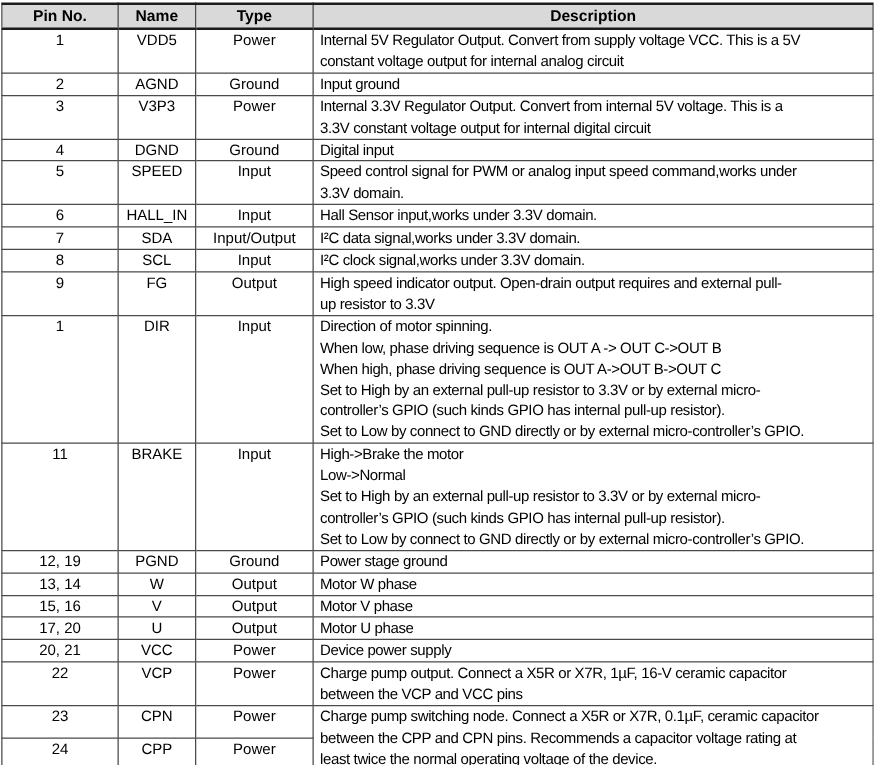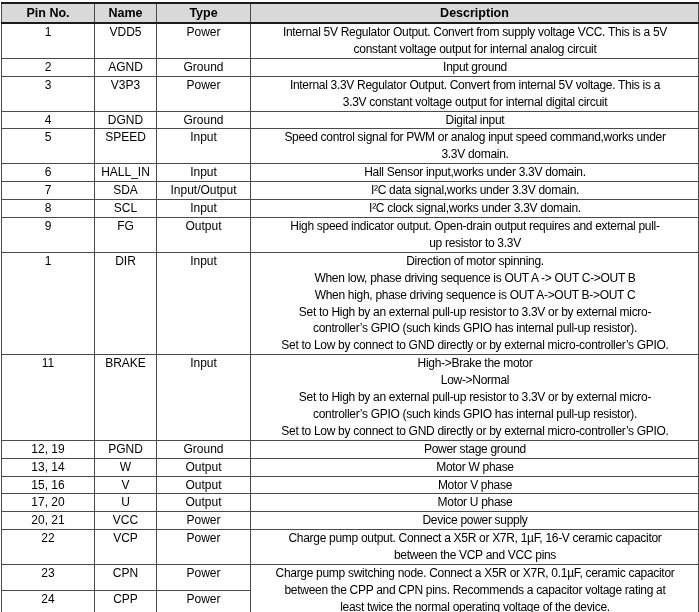--- a/index.html
+++ b/index.html
@@ -36,21 +36,21 @@
     padding: 1px 2px;
     border-bottom: 2px solid #1c1c1c;
   }
   td.c {
     text-align: center;
     font-size: 12px;
     line-height: 16.9px;
     padding: 0 2px;
   }
   td.desc {
-    text-align: center;
+    text-align: left;
     font-size: 12px;
     letter-spacing: -0.3px;
     line-height: 16.9px;
     padding: 0 4px 0 5px;
     white-space: pre-line;
     overflow: hidden;
   }
 </style>
 </head>
 <body>

